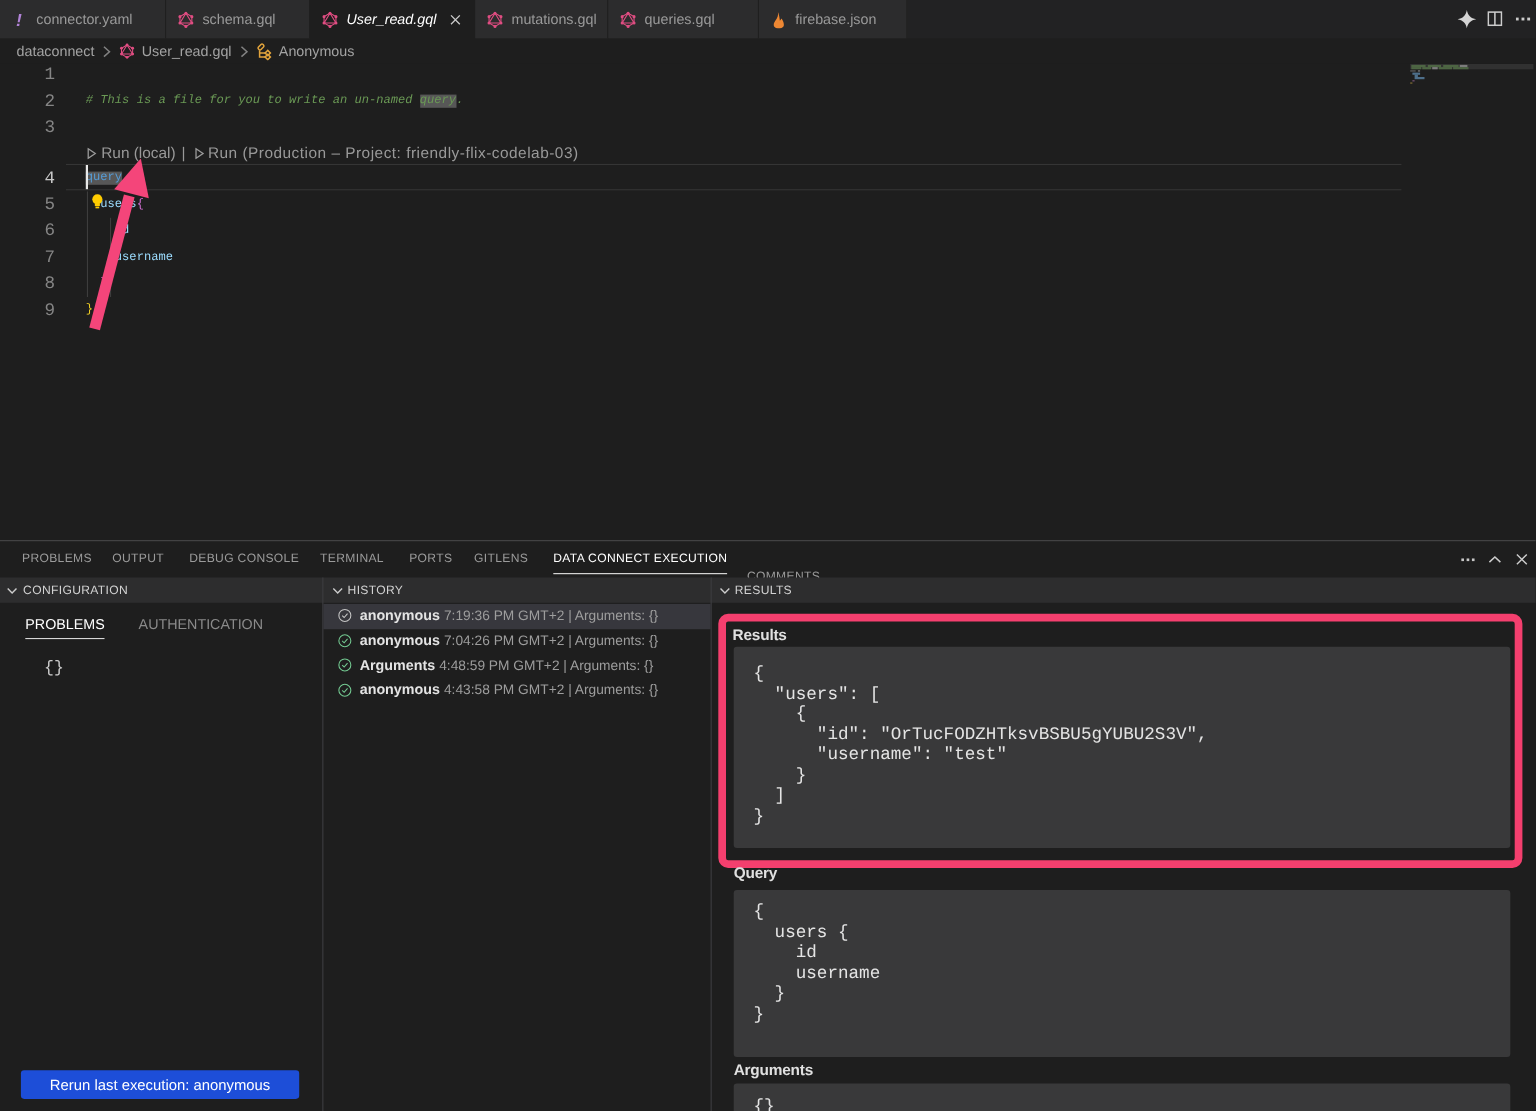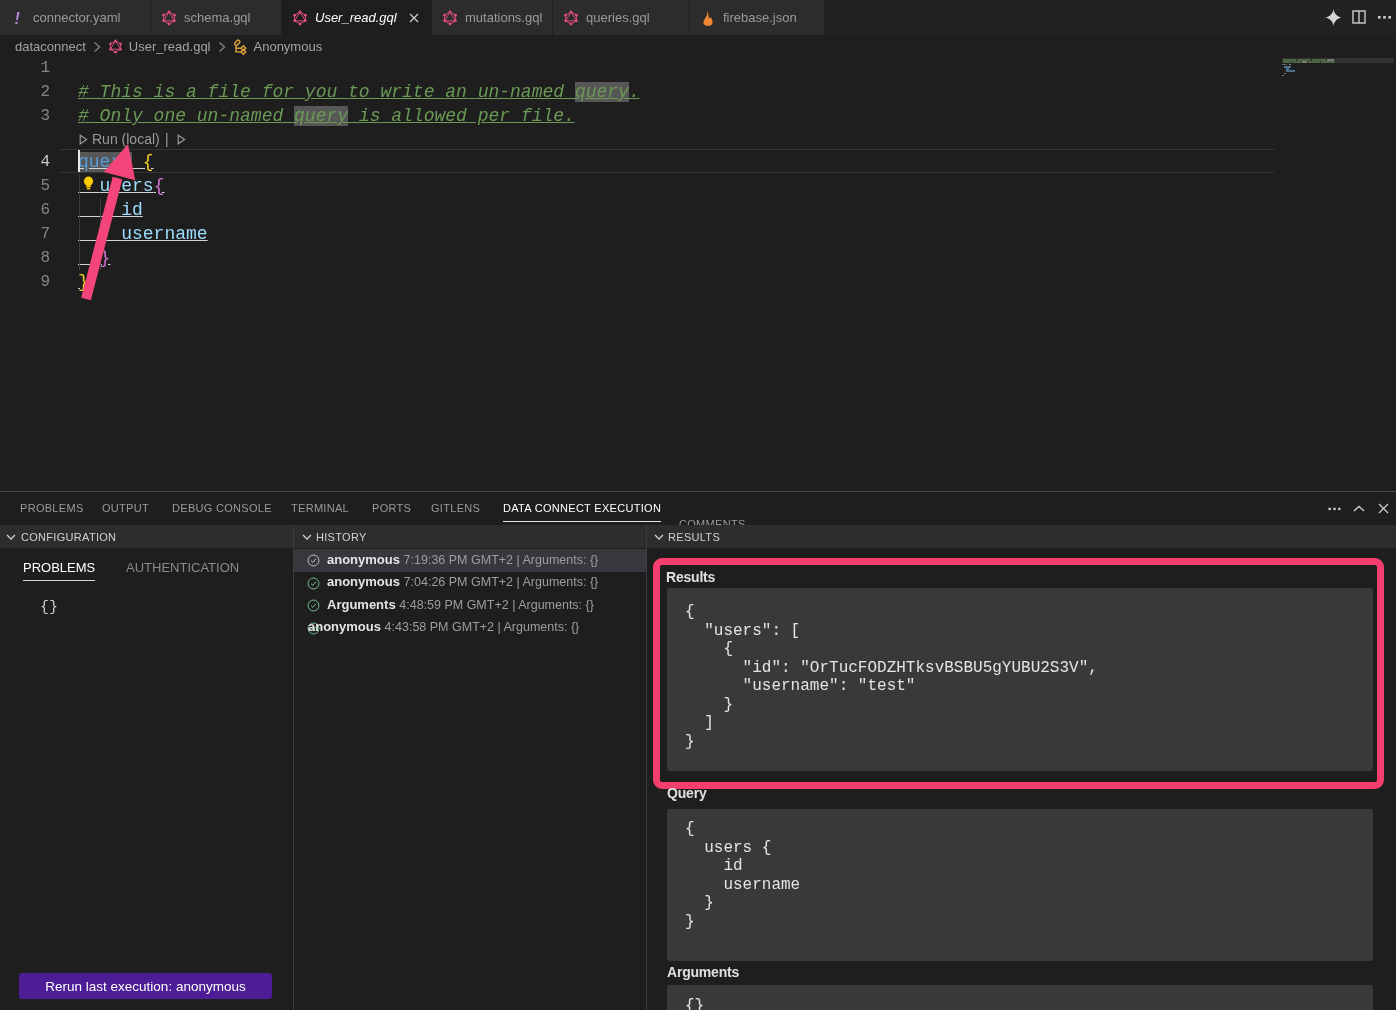--- a/index.html
+++ b/index.html
@@ -13,21 +13,21 @@
   .tab svg { margin-right:7px; flex:none; }
   .tab.active { background:#1e1e1e; color:#ffffff; font-style:italic; }
   
   #crumbs { left:0; top:35px; width:1396px; height:23px; background:#1e1e1e;
     display:flex; align-items:center; color:#a3a3a3; font-size:13px; padding-left:15px; }
   
   #editor { left:0; top:58px; width:1396px; height:434px; background:#1e1e1e; overflow:hidden; }
   .gut { position:absolute; left:0; width:50px; text-align:right; color:#858585;
     font-family:"Liberation Mono", monospace; font-size:16px; line-height:24px; }
   .cl { position:absolute; left:78px; white-space:pre; font-family:"Liberation Mono", monospace;
-    font-size:18px; line-height:24px; color:#d4d4d4;text-decoration:underline; }
+    font-size:11px; line-height:24px; color:#d4d4d4; }
   .cmt { color:#6a9955; font-style:italic; }
   .kw { color:#569cd6; }
   .v { color:#9cdcfe; }
   .b1 { color:#f2d024; }
   .b2 { color:#d670d6; }
   .hl { background:#575757; }
   
   #panel { left:0; top:491px; width:1396px; height:519px; background:#1e1e1e;
     border-top:1px solid #464647; }
   .ptab { font-size:11px; color:#9b9b9b; letter-spacing:.3px; }
@@ -161,23 +161,23 @@
   <div class="gut" style="top:22px">2</div>
   <div class="gut" style="top:46px">3</div>
   <div class="gut" style="top:92px;color:#c6c6c6">4</div>
   <div class="gut" style="top:116px">5</div>
   <div class="gut" style="top:140px">6</div>
   <div class="gut" style="top:164px">7</div>
   <div class="gut" style="top:188px">8</div>
   <div class="gut" style="top:212px">9</div>
 
   <div class="cl cmt" style="top:22px"># This is a file for you to write an un-named <span class="hl">query</span>.</div>
-  <div class="cl cmt" style="top:46px"># Only one un-named <span class="hl">query</span> is allowed per file.</div>
   <div class="abs" style="left:92px;top:70px;height:22px;line-height:22px;color:#999999;font-size:14px;white-space:pre">Run (local)</div>
   <div class="abs" style="left:165px;top:70px;height:22px;line-height:22px;color:#999999;font-size:14px">|</div>
+  <div class="abs" style="left:189px;top:70px;height:22px;line-height:22px;color:#999999;font-size:14px;letter-spacing:0.45px;white-space:pre">Run (Production – Project: friendly-flix-codelab-03)</div>
   <svg class="abs" style="left:79px;top:75.5px" width="9" height="11" viewBox="0 0 9 11">
       <path d="M1.2 1.2 L7.6 5.5 L1.2 9.8 Z" fill="none" stroke="#999999" stroke-width="1.2"></path>
     </svg>
   <svg class="abs" style="left:177px;top:75.5px" width="9" height="11" viewBox="0 0 9 11">
       <path d="M1.2 1.2 L7.6 5.5 L1.2 9.8 Z" fill="none" stroke="#999999" stroke-width="1.2"></path>
     </svg>
   <div class="cl" style="top:92px"><span class="kw hl">query</span> <span class="b1">{</span></div>
   <div class="cl" style="top:116px">  <span class="v">users</span><span class="b2">{</span></div>
   <div class="cl" style="top:140px">    <span class="v">id</span></div>
   <div class="cl" style="top:164px">    <span class="v">username</span></div>
@@ -254,21 +254,21 @@
     </svg>
   <div class="abs shead" style="left:316px;top:39px">HISTORY</div>
   <svg class="abs" style="left:654px;top:42px" width="10" height="6" viewBox="0 0 10 6">
       <path d="M1 1 L5 5 L9 1" fill="none" stroke="#cccccc" stroke-width="1.3"></path>
     </svg>
   <div class="abs shead" style="left:668px;top:39px">RESULTS</div>
 
   <div class="abs" style="left:23px;top:68px;font-size:13px;color:#ffffff;padding-bottom:5px;border-bottom:1px solid #d7d7d7">PROBLEMS</div>
   <div class="abs" style="left:126px;top:68px;font-size:13px;color:#8a8a8a">AUTHENTICATION</div>
   <div class="abs mono" style="left:40px;top:107px;font-size:15px;color:#cccccc">{}</div>
-  <div class="abs" style="left:19px;top:481px;width:253px;height:26px;background:#4c1d95;border-radius:3px;color:#ffffff;font-size:13.5px;display:flex;align-items:center;justify-content:center">Rerun last execution: anonymous</div>
+  <div class="abs" style="left:19px;top:481px;width:253px;height:26px;background:#1d4ed8;border-radius:3px;color:#ffffff;font-size:13.5px;display:flex;align-items:center;justify-content:center">Rerun last execution: anonymous</div>
 
   <div class="abs" style="left:294px;top:57px;width:352px;height:22.5px;background:#37373d"></div>
   <div class="abs hrow" style="left:307px;top:61px"><svg width="13" height="13" viewBox="0 0 16 16">
         <circle cx="8" cy="8" r="6.7" fill="none" stroke="#c5c5c5" stroke-width="1.2"></circle>
         <path d="M5 8.2 L7.2 10.3 L11 5.9" fill="none" stroke="#c5c5c5" stroke-width="1.2"></path>
       </svg></div>
   <div class="abs" style="left:327px;top:59.5px;font-size:13px"><b style="color:#e4e4e4">anonymous</b> <span style="color:#9d9d9d;font-size:12.5px">7:19:36 PM GMT+2 | Arguments: {}</span></div>
   <div class="abs hrow" style="left:307px;top:83.5px"><svg width="13" height="13" viewBox="0 0 16 16">
         <circle cx="8" cy="8" r="6.7" fill="none" stroke="#73c991" stroke-width="1.2"></circle>
         <path d="M5 8.2 L7.2 10.3 L11 5.9" fill="none" stroke="#73c991" stroke-width="1.2"></path>
@@ -276,21 +276,21 @@
   <div class="abs" style="left:327px;top:82px;font-size:13px"><b style="color:#e4e4e4">anonymous</b> <span style="color:#9d9d9d;font-size:12.5px">7:04:26 PM GMT+2 | Arguments: {}</span></div>
   <div class="abs hrow" style="left:307px;top:106px"><svg width="13" height="13" viewBox="0 0 16 16">
         <circle cx="8" cy="8" r="6.7" fill="none" stroke="#73c991" stroke-width="1.2"></circle>
         <path d="M5 8.2 L7.2 10.3 L11 5.9" fill="none" stroke="#73c991" stroke-width="1.2"></path>
       </svg></div>
   <div class="abs" style="left:327px;top:104.5px;font-size:13px"><b style="color:#e4e4e4">Arguments</b> <span style="color:#9d9d9d;font-size:12.5px">4:48:59 PM GMT+2 | Arguments: {}</span></div>
   <div class="abs hrow" style="left:307px;top:128.5px"><svg width="13" height="13" viewBox="0 0 16 16">
         <circle cx="8" cy="8" r="6.7" fill="none" stroke="#73c991" stroke-width="1.2"></circle>
         <path d="M5 8.2 L7.2 10.3 L11 5.9" fill="none" stroke="#73c991" stroke-width="1.2"></path>
       </svg></div>
-  <div class="abs" style="left:308px;top:127px;font-size:13px"><b style="color:#e4e4e4">anonymous</b> <span style="color:#9d9d9d;font-size:12.5px">4:43:58 PM GMT+2 | Arguments: {}</span></div>
+  <div class="abs" style="left:327px;top:127px;font-size:13px"><b style="color:#e4e4e4">anonymous</b> <span style="color:#9d9d9d;font-size:12.5px">4:43:58 PM GMT+2 | Arguments: {}</span></div>
 
   <div class="abs" style="left:653px;top:66px;width:731px;height:231px;border:7px solid #f43f6e;border-radius:9px"></div>
   <div class="blabel" style="left:666px;top:77px">Results</div>
   <div class="block" style="left:667px;top:96px;width:706px;height:183px;padding:15px 0 0 18px">{
   "users": [
     {
       "id": "OrTucFODZHTksvBSBU5gYUBU2S3V",
       "username": "test"
     }
   ]

